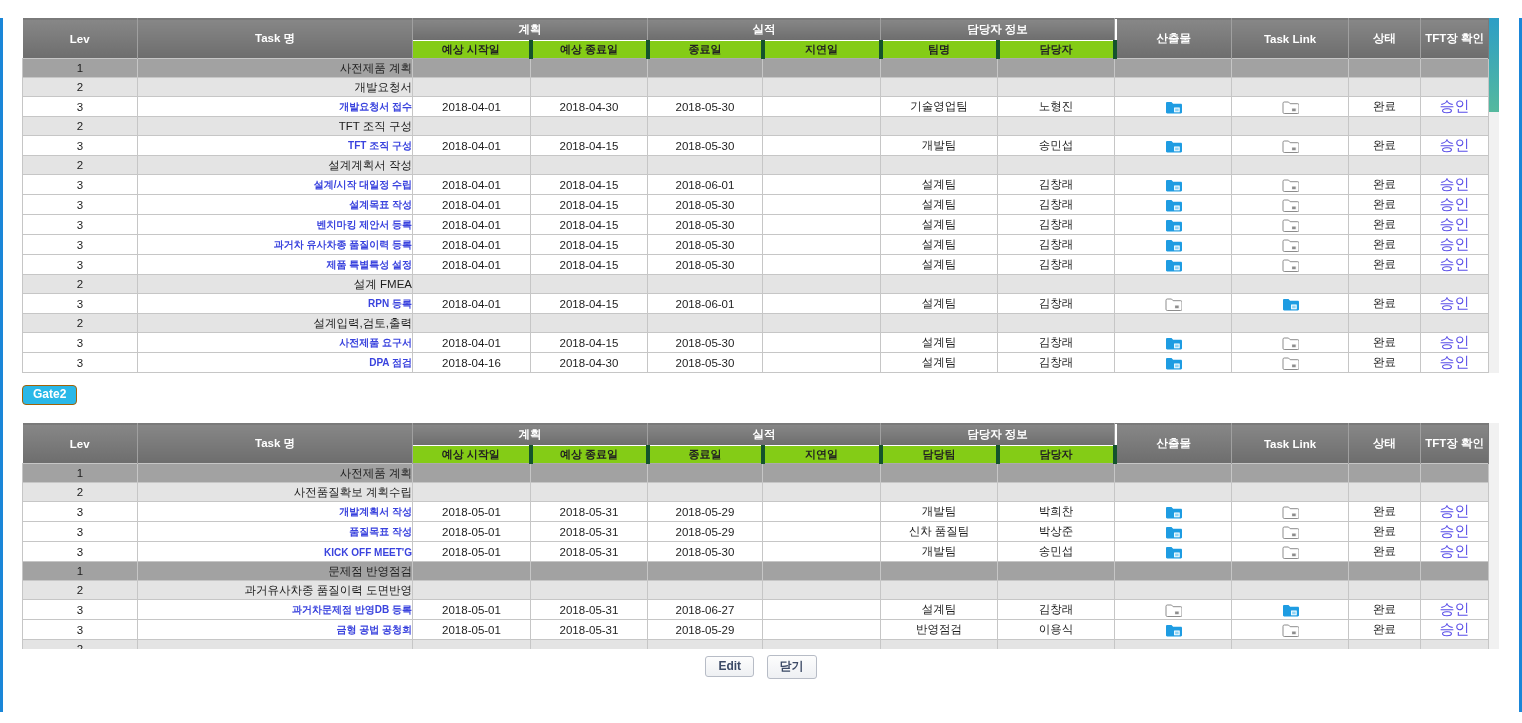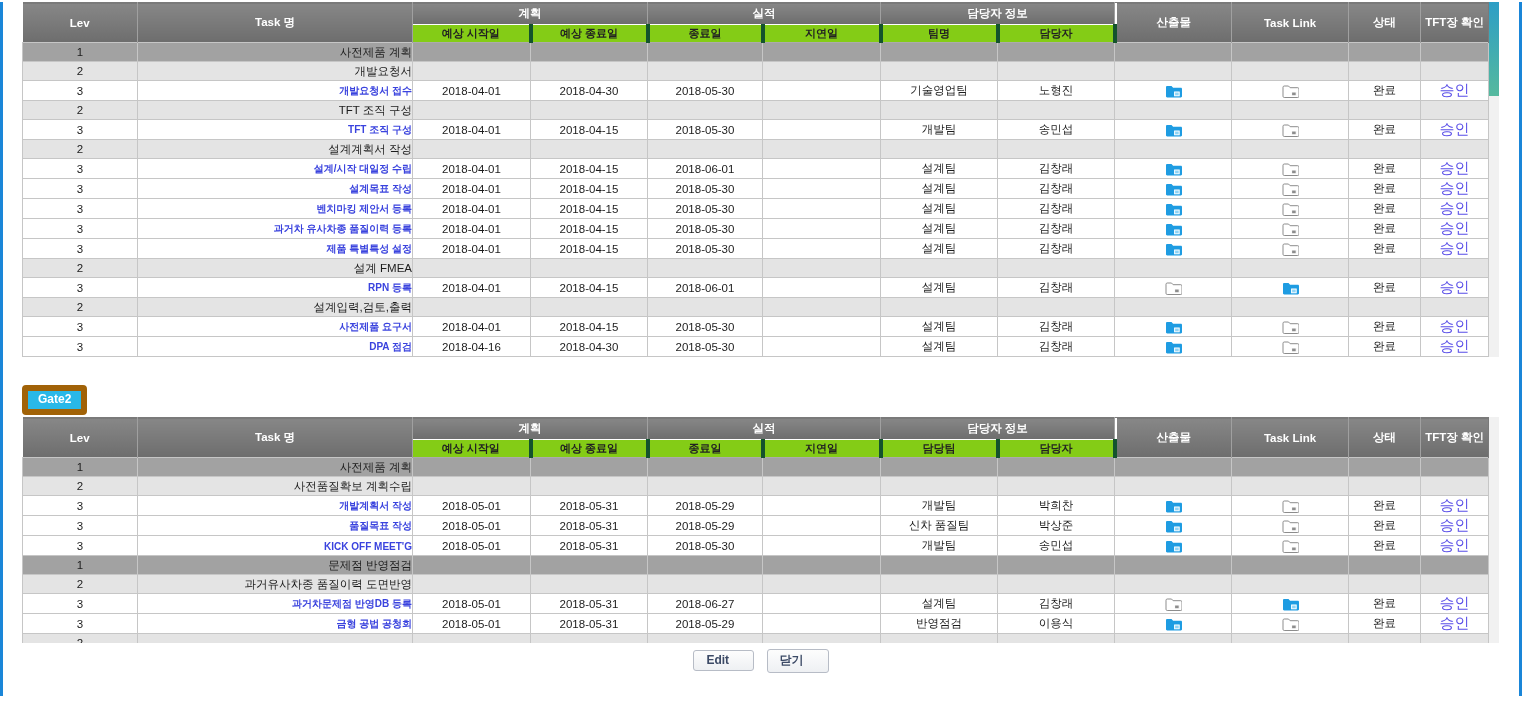--- a/index.html
+++ b/index.html
@@ -8,23 +8,23 @@
 
   
   .titlebar { height:29px; background:#eef1f5; border-top:1px solid #cdd3db; border-bottom:1px solid #c9d0da; display:flex; align-items:center; padding-left:35px; }
   .titlebar .ttl { font-size:12.5px; font-weight:bold; color:#1b1b1b; margin-left:7px; letter-spacing:.2px; }
 
   
   .content { height:694px; background:#fff; border-left:3px solid #1a86d8; border-right:3px solid #1a86d8; position:relative; }
 
   .gate-badge { display:inline-block; margin-left:19px; padding:2px 10px 3px 10px; border-radius:4px; color:#fff; font-size:12px; font-weight:bold; line-height:13px; }
   .gate1 { margin-top:13px; background:#f2554e; border:1px solid #e04a43; }
-  .gate2 { margin-top:28px; background:#29b8e8; border:6px solid #a16207; }
-
-  .twrap { position:relative; margin-left:19px; width:1477px; margin-top:2px; }
+  .gate2 { margin-top:12px; background:#29b8e8; border:1px solid #a16207; }
+
+  .twrap { position:relative; margin-left:19px; width:1477px; margin-top:18px; }
   .twrap2 { height:226px; overflow:hidden; }
 
   table.wbs { border-collapse:collapse; table-layout:fixed; width:1466px; background:#fff; }
   table.wbs th, table.wbs td { overflow:hidden; white-space:nowrap; }
 
   
   tr.h1 th { background:linear-gradient(#878787,#6d6d6d); color:#fff; font-size:11.5px; font-weight:bold; height:22px; border-right:1px solid #a0a0a0; border-top:1px solid #7a7a7a; text-align:center; }
   tr.h1 th:last-child { border-right:1px solid #7a7a7a; }
   tr.h2 th { background:#84cc16; color:#222; font-size:11px; font-weight:bold; height:18px; border-right:4px solid #14532d; border-top:1px solid #fff; border-bottom:1px solid #ababab; text-align:center; }
 
@@ -42,21 +42,21 @@
   a.alink { color:#5a4fe8; cursor:pointer; font-size:15px; }
   .fi { vertical-align:middle; }
 
   
   .vtrack { position:absolute; top:0; right:0; width:10px; height:100%; background:#f1f1f1; }
   .vtrack2 { height:226px; }
   .vthumb { position:absolute; top:0; left:0; width:10px; height:94px; background:linear-gradient(180deg,#2d9ec6,#55b99e); }
 
   
   .footer { text-align:center; margin-top:6px; }
-  .footer button { font-family:"Liberation Sans","DejaVu Sans",sans-serif; font-size:12px; font-weight:bold; color:#3c4a66; background:linear-gradient(#fdfdfd,#eef0f3); border:1px solid #b7bcc6; border-radius:3px; padding:2px 24px 3px 12px; margin:0 4px; cursor:pointer; }
+  .footer button { font-family:"Liberation Sans","DejaVu Sans",sans-serif; font-size:12px; font-weight:bold; color:#3c4a66; background:linear-gradient(#fdfdfd,#eef0f3); border:1px solid #b7bcc6; border-radius:3px; padding:2px 12px 3px 12px; margin:0 4px; cursor:pointer; }
 </style>
 </head>
 <body>
 
 <div class="page">
 
 
   <div class="content">
 
     <div class="twrap">

